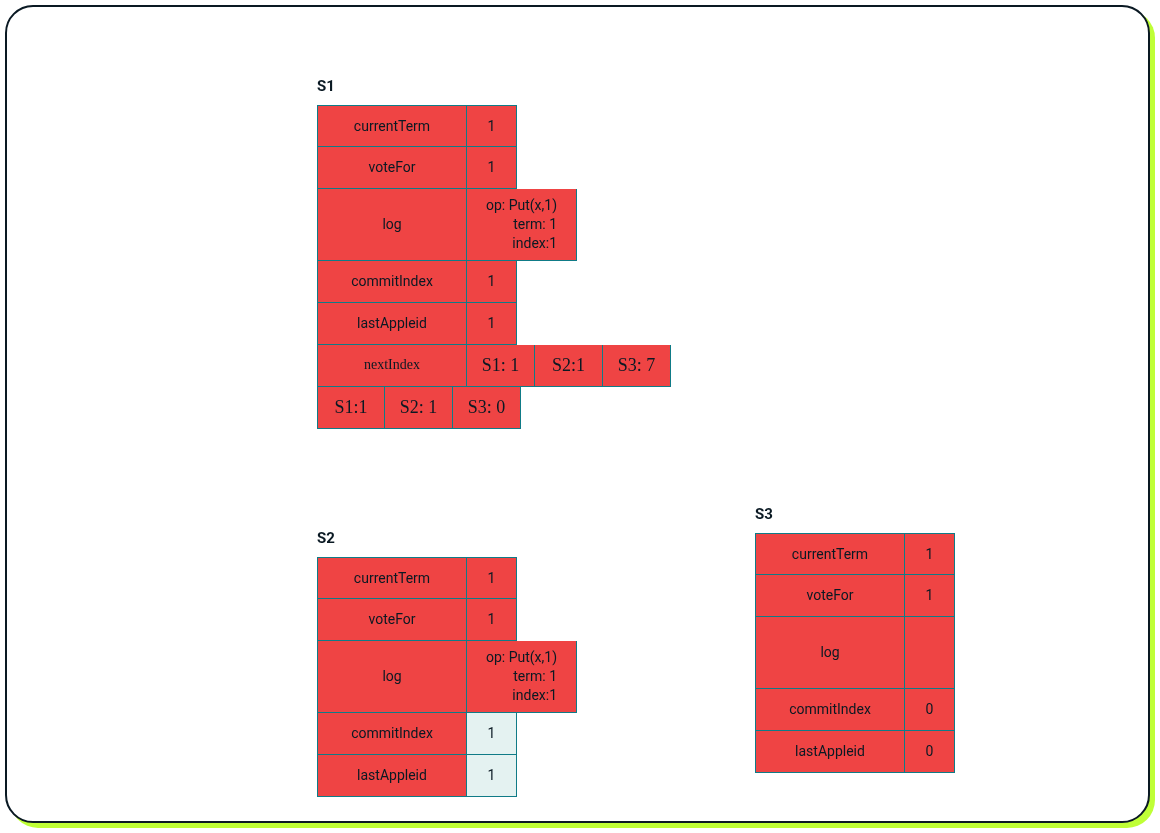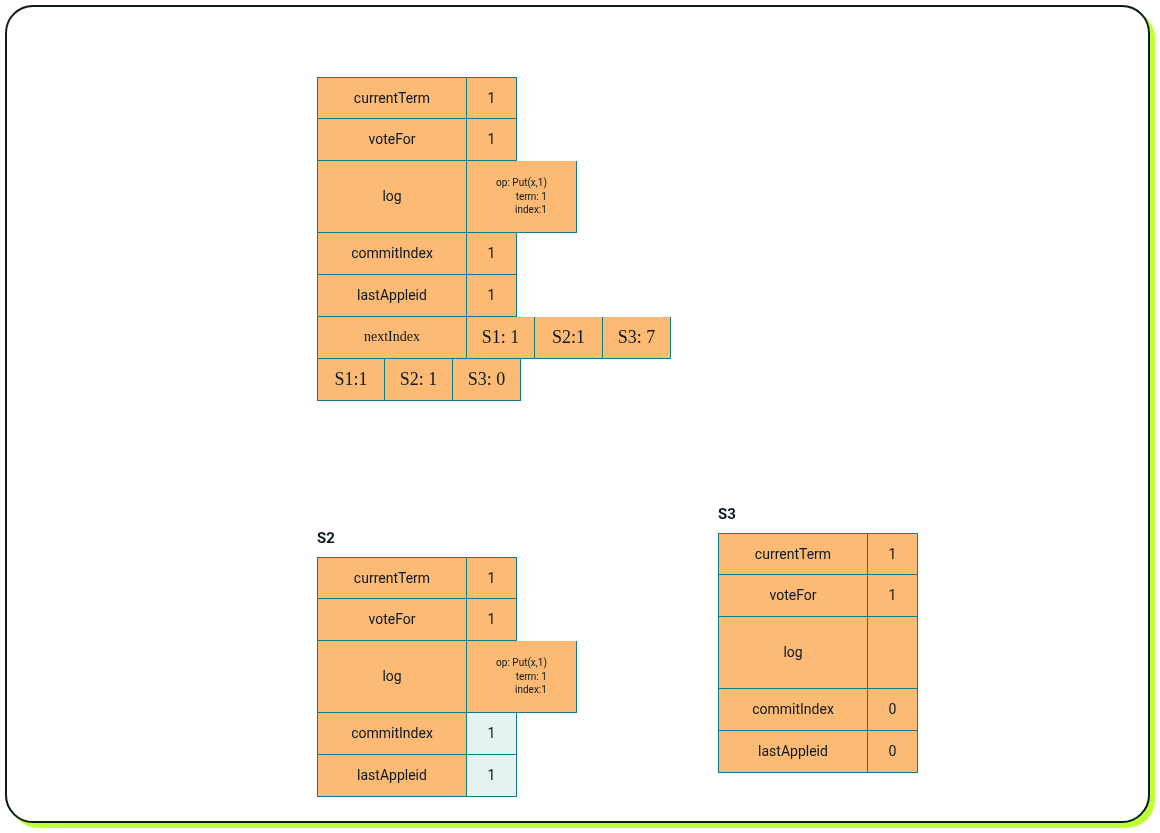--- a/index.html
+++ b/index.html
@@ -46,53 +46,54 @@
   }
   .cell {
     border: 1px solid #0f7b87;
     display: flex;
     align-items: center;
     justify-content: center;
     font-size: 14px;
     color: #0a1923;
     text-align: center;
     line-height: 1.35;
-    background: #fdba74;
+    background: #ef4444;
   }
   .label-cell {
     width: 150px;
   }
   .val-cell {
     width: 50px;
   }
   .h-small { height: 42px; }
   .h-med   { height: 42px; font-family: Liberation Serif, serif; }
   .h-log   { height: 72px; }
   .log-entry {
     width: 110px;
-    font-size: 10px;
+    font-size: 14px;
   }
   .arr-cell {
     width: 68px;
     font-size: 18px;
   }
   .highlight {
     background: #e4f2f1;
   }
   
   .row .cell + .cell { border-left: none; }
   .row + .row .cell { border-top: none; text-align: right; }
 </style>
 </head>
 <body>
 
 <div class="shadow"></div>
 <div class="panel">
 
   <div class="server" style="left:310px; top:70px;">
+    <div class="server-title">S1</div>
     <div class="row">
       <div class="cell label-cell h-small">currentTerm</div>
       <div class="cell val-cell h-small">1</div>
     </div>
     <div class="row">
       <div class="cell label-cell h-small">voteFor</div>
       <div class="cell val-cell h-small">1</div>
     </div>
     <div class="row">
       <div class="cell label-cell h-log">log</div>
@@ -140,21 +141,21 @@
     <div class="row">
       <div class="cell label-cell h-small">commitIndex</div>
       <div class="cell val-cell h-small highlight">1</div>
     </div>
     <div class="row">
       <div class="cell label-cell h-small">lastAppleid</div>
       <div class="cell val-cell h-small highlight">1</div>
     </div>
   </div>
 
-  <div class="server" style="left:675px; top:498px;padding-left:36px;">
+  <div class="server" style="left:712px; top:498px;padding-left:36px;">
     <div class="server-title">S3</div>
     <div class="row">
       <div class="cell label-cell h-small">currentTerm</div>
       <div class="cell val-cell h-small">1</div>
     </div>
     <div class="row">
       <div class="cell label-cell h-small">voteFor</div>
       <div class="cell val-cell h-small">1</div>
     </div>
     <div class="row">

